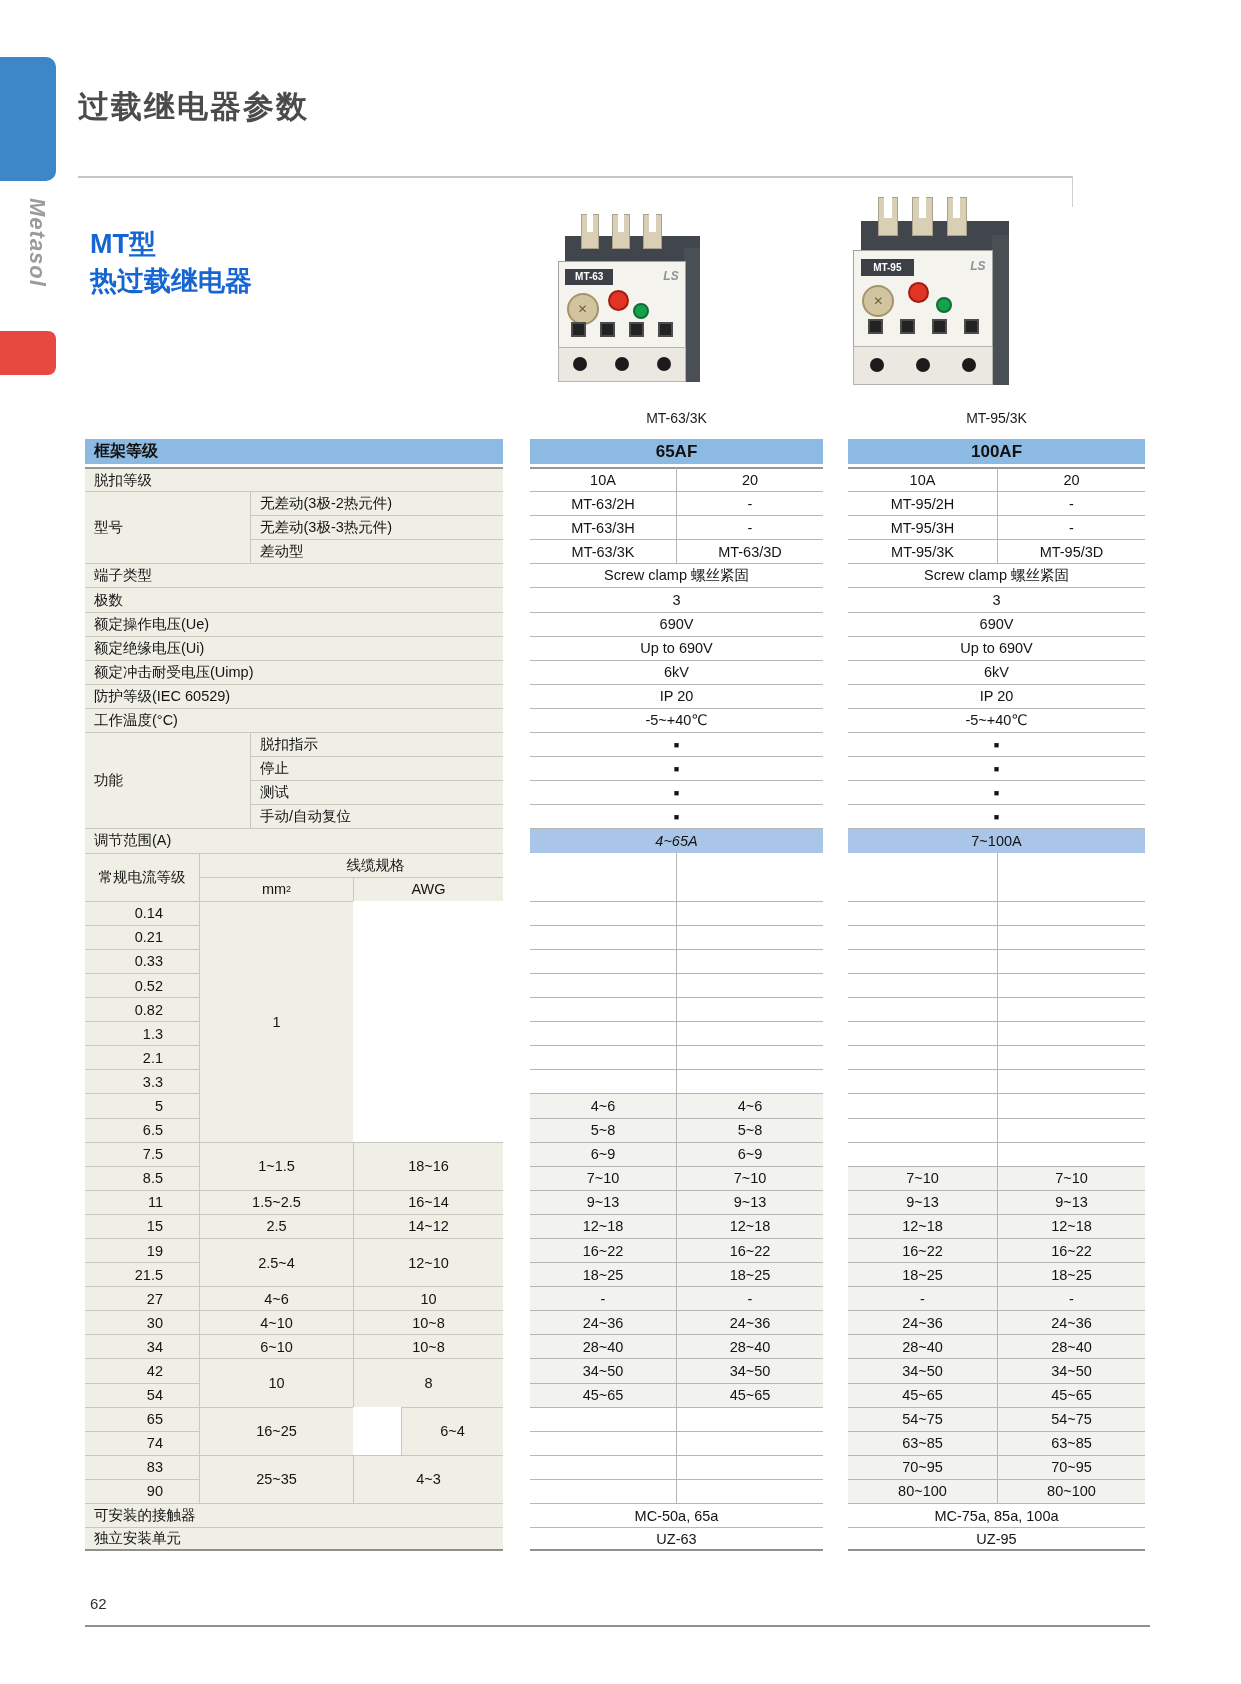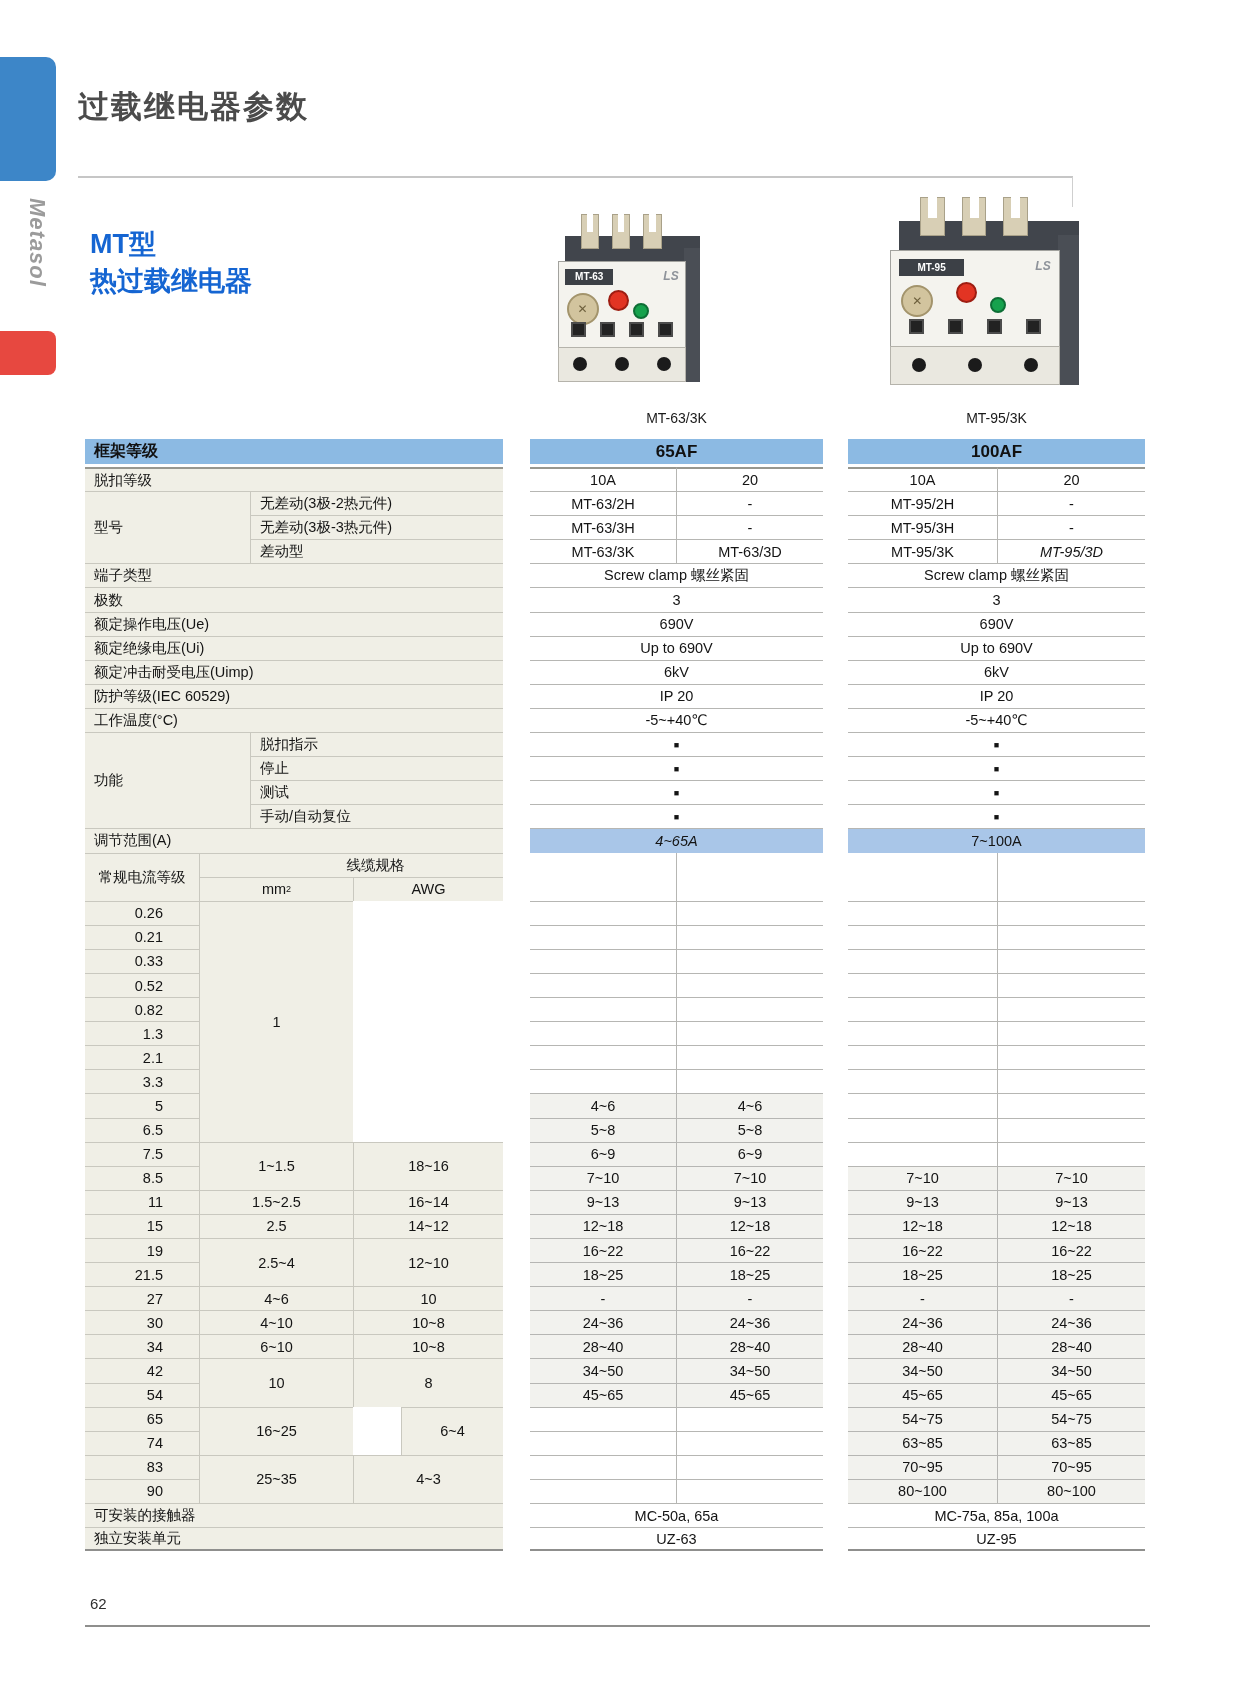--- a/index.html
+++ b/index.html
@@ -19,21 +19,21 @@
   .title{position:absolute;left:78px;top:86px;margin:0;font-size:31px;font-weight:bold;
          color:#4b4b4b;letter-spacing:2px;}
   .title-rule{position:absolute;left:78px;top:176px;width:995px;height:2px;background:#c6c6c6;}
   .title-tick{position:absolute;left:1072px;top:177px;width:1px;height:30px;background:#cfcfcf;}
   .series{position:absolute;left:90px;top:226px;color:#1565d2;font-size:27px;font-weight:bold;
           line-height:37px;}
 
   
   .relay{position:absolute;}
   .relay63{left:558px;top:214px;width:142px;height:168px;}
-  .relay95{left:890px;top:197px;width:189px;height:188px;}
+  .relay95{left:853px;top:197px;width:156px;height:188px;}
   .prong{position:absolute;top:0;width:13%;height:21%;background:#d8cfb5;border:1px solid #a9a189;box-sizing:border-box;}
   .prong i{position:absolute;left:30%;top:-1px;width:40%;height:55%;background:#fff;display:block;}
   .p1{left:16%}.p2{left:38%}.p3{left:60%}
   .r-top{position:absolute;top:13%;left:5%;right:0;height:18%;background:#41454c;}
   .r-side{position:absolute;top:20%;right:0;width:11%;bottom:0;background:#4a4e55;}
   .r-panel{position:absolute;top:28%;left:0;right:10%;bottom:0;background:#f4f3ee;
            border:1px solid #a2a29e;box-sizing:border-box;}
   .r-plate{position:absolute;top:33%;left:5%;width:34%;height:9%;background:#3c4046;color:#fff;
            font-size:10px;font-weight:bold;display:flex;align-items:center;justify-content:center;}
   .r-logo{position:absolute;top:33%;right:15%;font-size:12px;font-weight:bold;font-style:italic;color:#8e939a;}
@@ -182,21 +182,21 @@
       <div class="cell lc" style="grid-area: 13 / 1 / 17 / 3;">功能</div>
       <div class="cell lc svl" style="grid-area: 13 / 3 / auto / 5;">脱扣指示</div>
       <div class="cell lc svl" style="grid-area: 14 / 3 / auto / 5;">停止</div>
       <div class="cell lc svl" style="grid-area: 15 / 3 / auto / 5;">测试</div>
       <div class="cell lc svl" style="grid-area: 16 / 3 / auto / 5;">手动/自动复位</div>
       <div class="cell lc" style="grid-area: 17 / 1 / auto / 5;">调节范围(A)</div>
       <div class="cell lc ctr" style="grid-area: 18 / 1 / 20;">常规电流等级</div>
       <div class="cell lc svl ctr" style="grid-area: 18 / 2 / auto / 5; padding-left: 48px;">线缆规格</div>
       <div class="cell lc svl ctr" style="grid-area: 19 / 2 / auto / 4;">mm<sup>2</sup></div>
       <div class="cell lc svl ctr" style="grid-area: 19 / 4 / auto / 5;">AWG</div>
-      <div class="cell lc num" style="grid-area: 20 / 1;">0.26</div>
+      <div class="cell lc num" style="grid-area: 20 / 1;">0.14</div>
       <div class="cell lc num" style="grid-area: 21 / 1;">0.21</div>
       <div class="cell lc num" style="grid-area: 22 / 1;">0.33</div>
       <div class="cell lc num" style="grid-area: 23 / 1;">0.52</div>
       <div class="cell lc num" style="grid-area: 24 / 1;">0.82</div>
       <div class="cell lc num" style="grid-area: 25 / 1;">1.3</div>
       <div class="cell lc num" style="grid-area: 26 / 1;">2.1</div>
       <div class="cell lc num" style="grid-area: 27 / 1;">3.3</div>
       <div class="cell lc num" style="grid-area: 28 / 1;">5</div>
       <div class="cell lc num" style="grid-area: 29 / 1;">6.5</div>
       <div class="cell lc num" style="grid-area: 30 / 1;">7.5</div>
@@ -317,21 +317,21 @@
     </div>
   <div id="tbl-100" class="grid">
       <div class="cell dhead" style="grid-area: 1 / 1 / auto / 3;">100AF</div>
       <div class="cell dc tk" style="grid-area: 2 / 1;">10A</div>
       <div class="cell dc vl tk" style="grid-area: 2 / 2;">20</div>
       <div class="cell dc" style="grid-area: 3 / 1;">MT-95/2H</div>
       <div class="cell dc vl" style="grid-area: 3 / 2;">-</div>
       <div class="cell dc" style="grid-area: 4 / 1;">MT-95/3H</div>
       <div class="cell dc vl" style="grid-area: 4 / 2;">-</div>
       <div class="cell dc" style="grid-area: 5 / 1;">MT-95/3K</div>
-      <div class="cell dc vl" style="grid-area: 5 / 2; font-style: italic;">MT-95/3D</div>
+      <div class="cell dc vl" style="grid-area: 5 / 2;">MT-95/3D</div>
       <div class="cell dc" style="grid-area: 6 / 1 / auto / 3;">Screw clamp 螺丝紧固</div>
       <div class="cell dc" style="grid-area: 7 / 1 / auto / 3;">3</div>
       <div class="cell dc" style="grid-area: 8 / 1 / auto / 3;">690V</div>
       <div class="cell dc" style="grid-area: 9 / 1 / auto / 3;">Up to 690V</div>
       <div class="cell dc" style="grid-area: 10 / 1 / auto / 3;">6kV</div>
       <div class="cell dc" style="grid-area: 11 / 1 / auto / 3;">IP 20</div>
       <div class="cell dc" style="grid-area: 12 / 1 / auto / 3;">-5~+40℃</div>
       <div class="cell dc mark" style="grid-area: 13 / 1 / auto / 3;">■</div>
       <div class="cell dc mark" style="grid-area: 14 / 1 / auto / 3;">■</div>
       <div class="cell dc mark" style="grid-area: 15 / 1 / auto / 3;">■</div>

